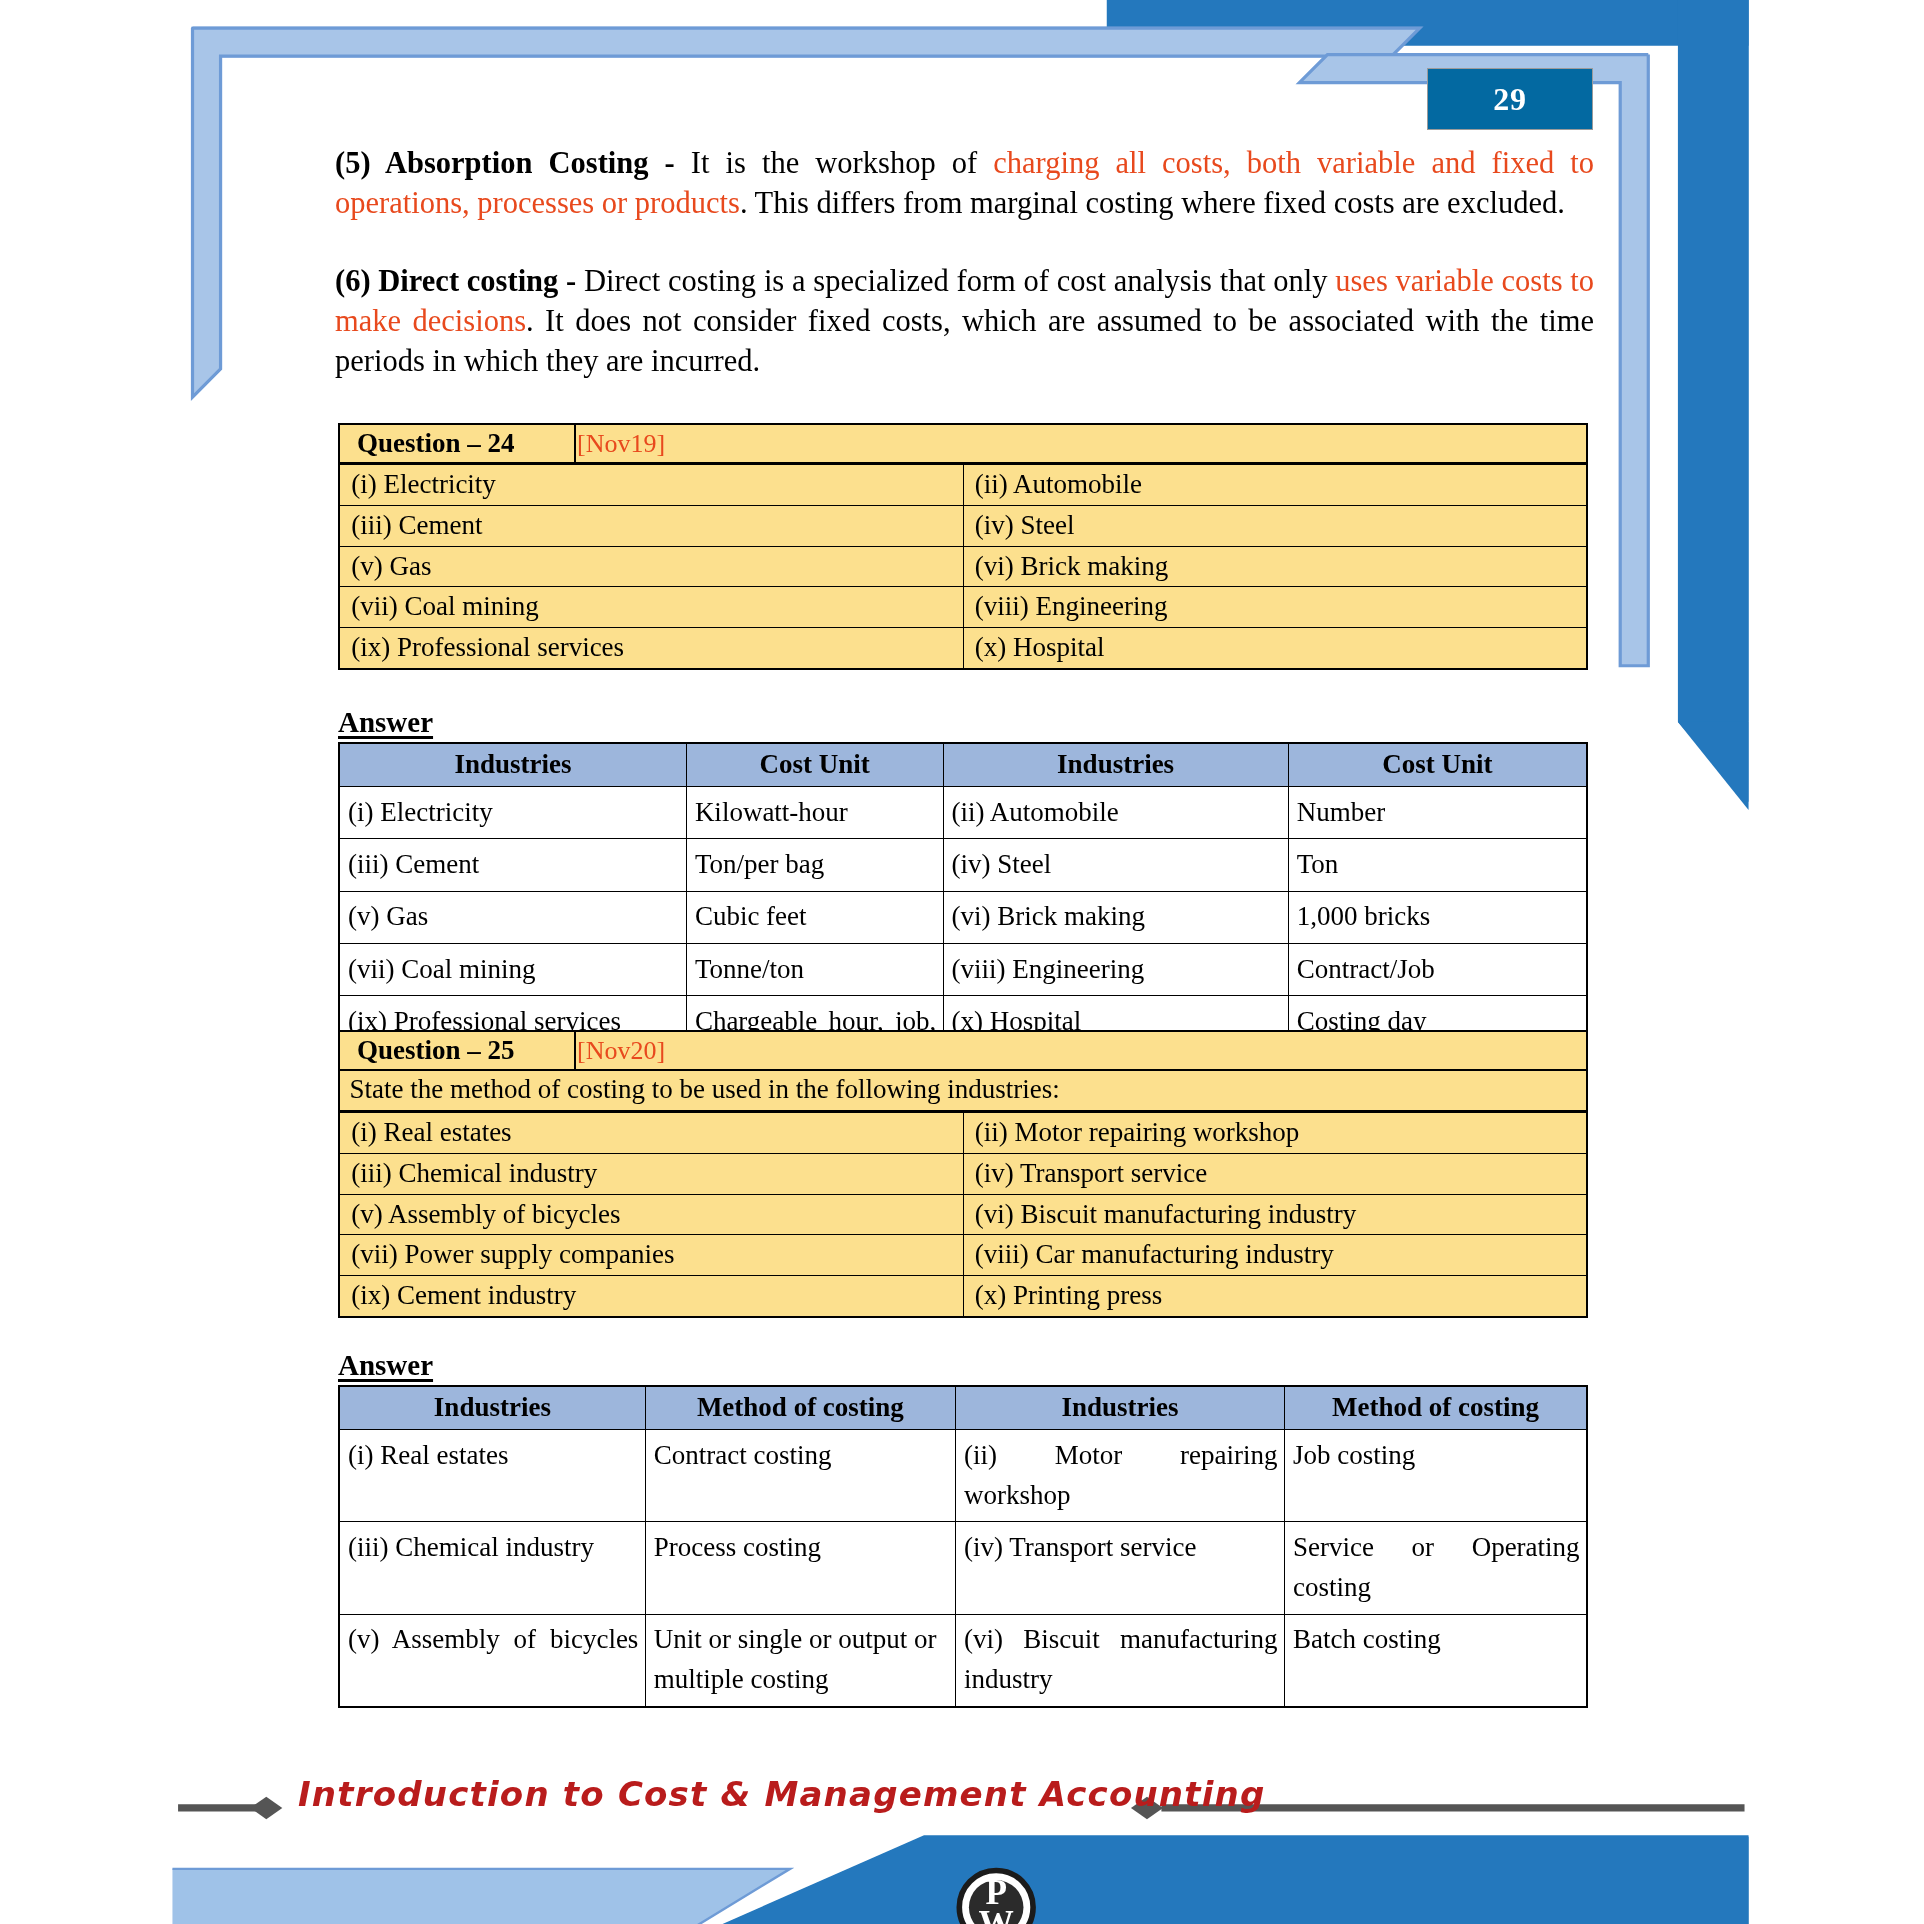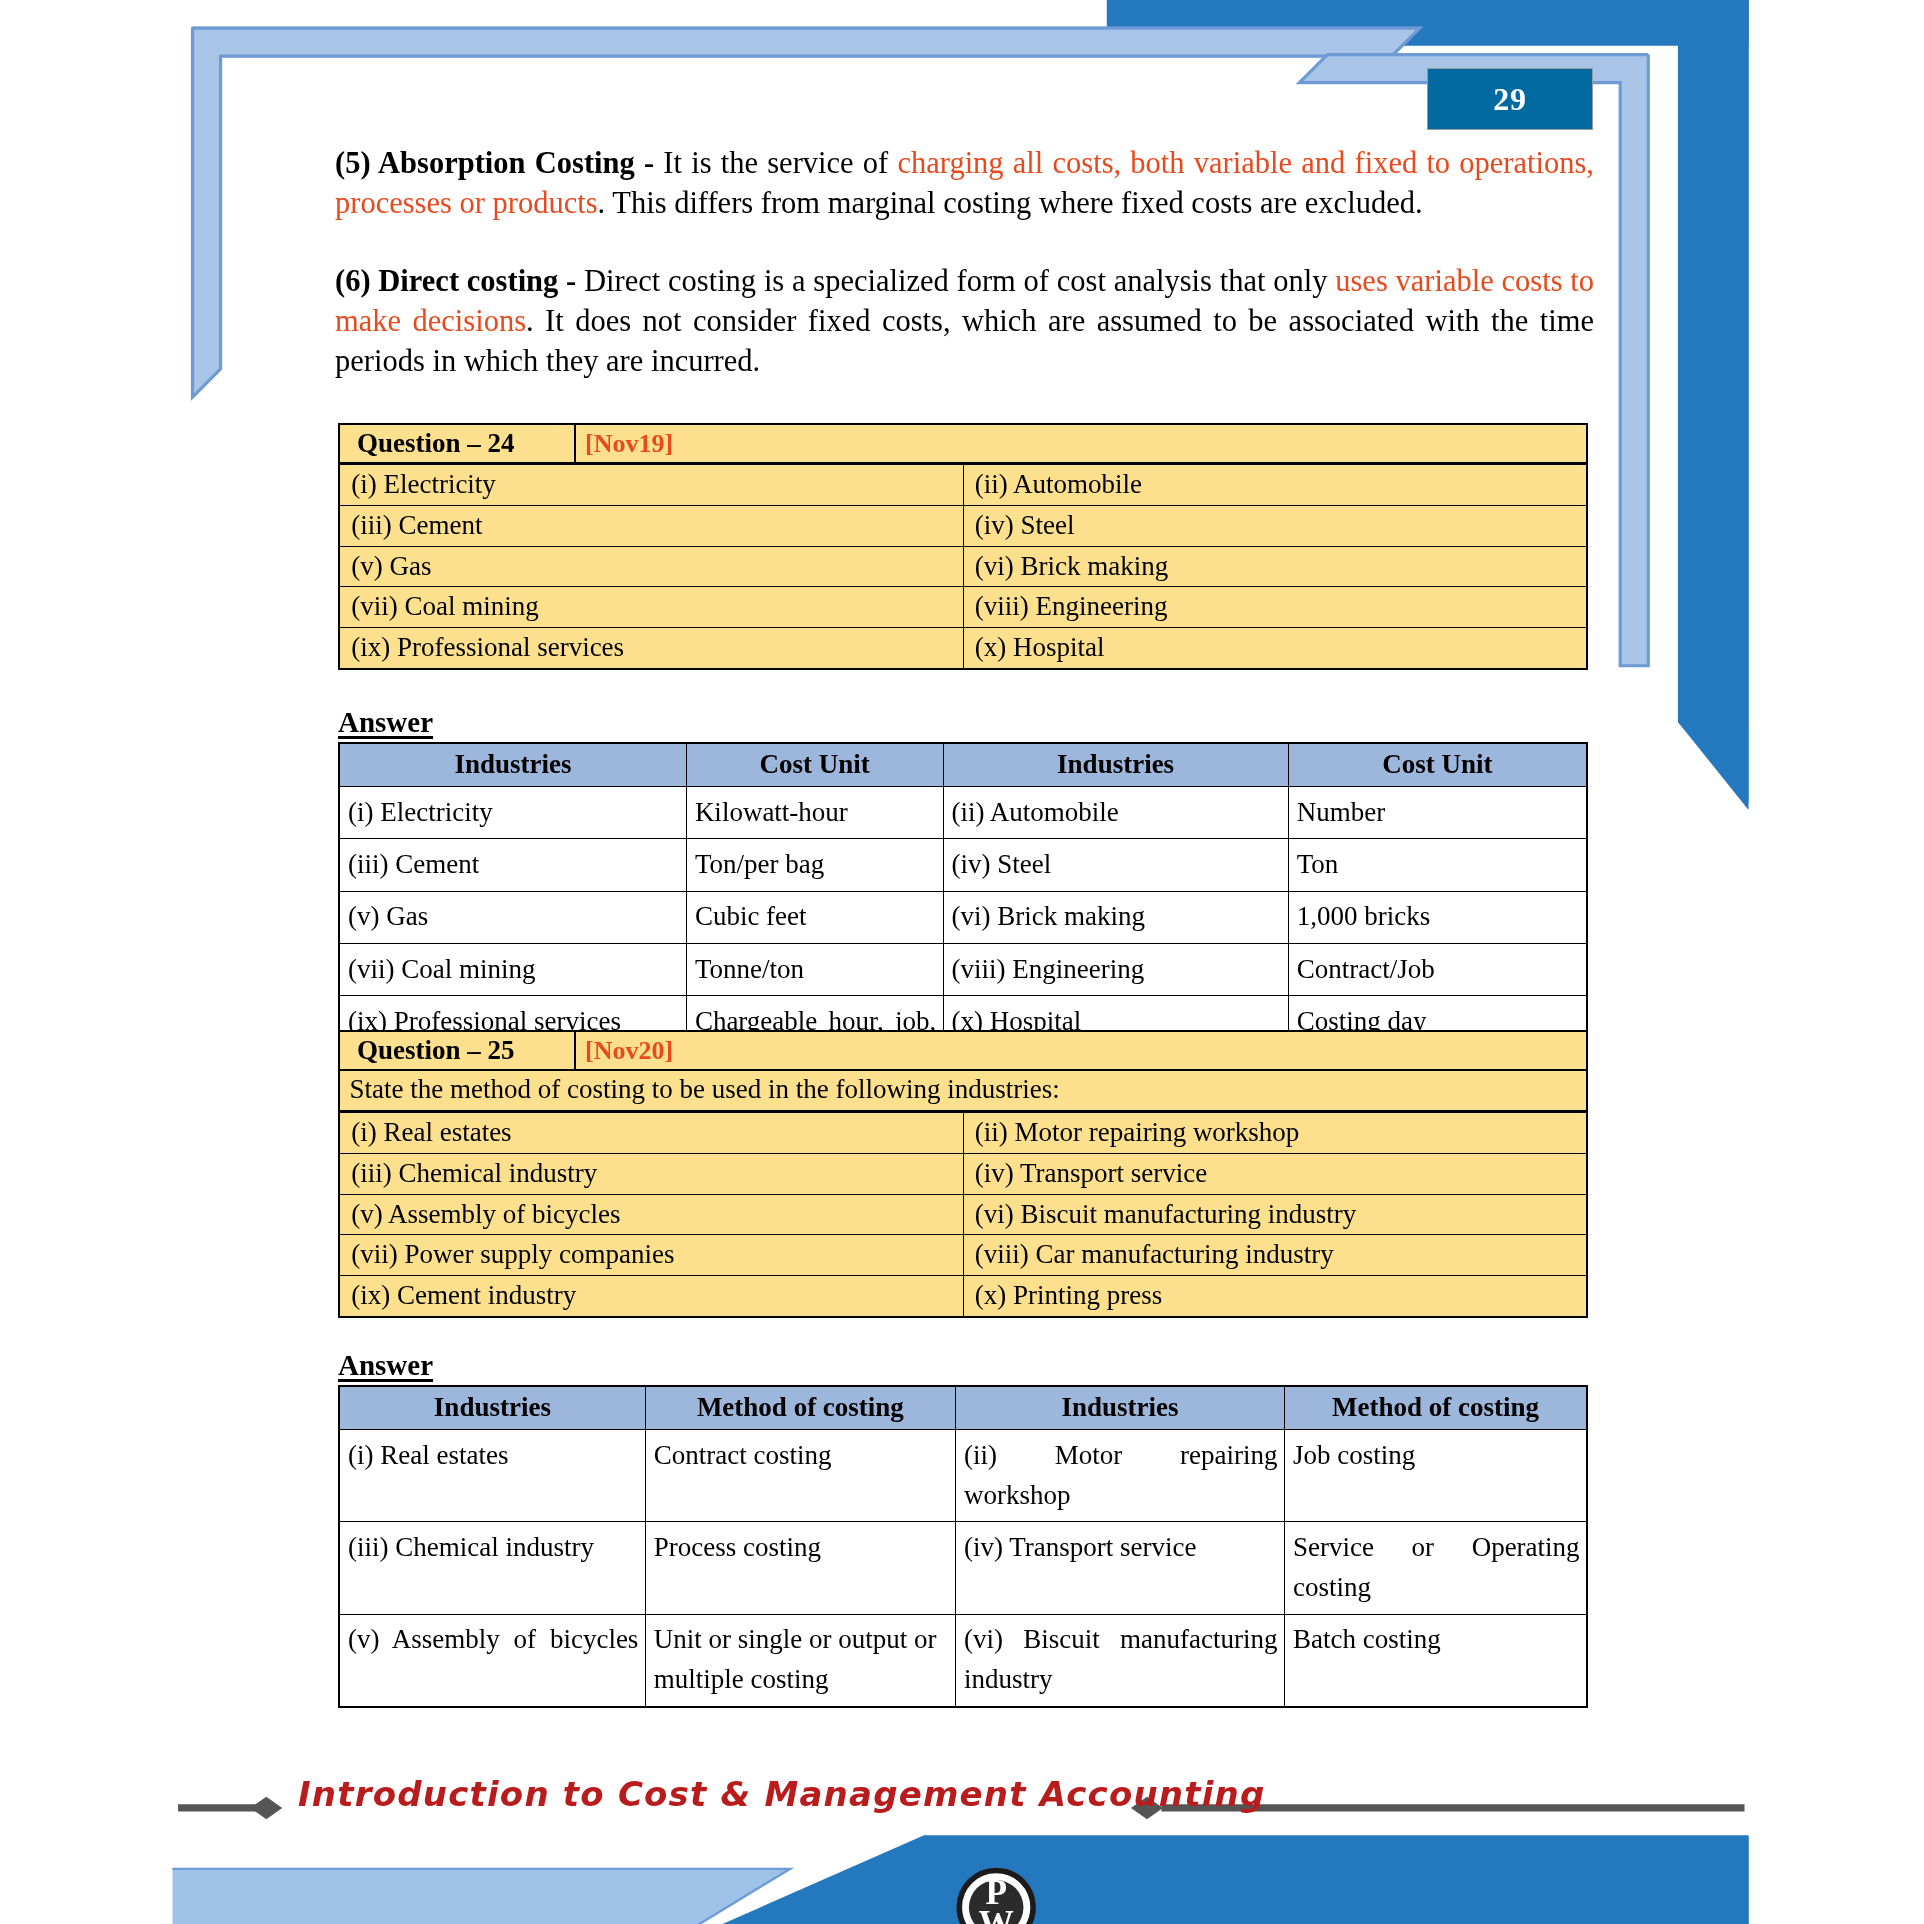--- a/index.html
+++ b/index.html
@@ -42,21 +42,21 @@
   .qbox .qhead{
     display:flex;align-items:center;
     border-bottom:2.4px solid #000;
     height:37px;
   }
   .qbox .qnum{
     width:217px;font-weight:bold;font-size:27px;padding-left:17px;
     border-right:2.4px solid #000;height:100%;display:flex;align-items:center;
   }
   .qbox .qsess{
-    font-weight:bold;font-size:26px;color:#E8491D;padding-left:9px;
+    font-weight:normal;font-size:26px;color:#E8491D;padding-left:1px;
   }
   .qbox .qprompt{
     font-size:27px;padding:3.2px 9.6px 4.8px 9.6px;
     border-bottom:2.4px solid #000;
   }
   .qbox table{width:100%;}
   .qbox td{
     border:1.6px solid #000;
     font-size:27px;
     padding:4px 0 4.8px 11.2px;
@@ -140,21 +140,21 @@
   </g>
 </svg>
 
 <div class="page-badge">
   <span>29</span>
 </div>
 
 <div class="content">
 
   <div class="para" style="left:335px;top:143px;width:1259px;">
-    <b>(5) Absorption Costing - </b><span>It is the service of </span><span class="hl">charging all costs, both variable and fixed to operations, processes or products</span><span>. This differs from marginal costing where fixed costs are excluded.</span>
+    <b>(5) Absorption Costing - </b><span>It is the workshop of </span><span class="hl">charging all costs, both variable and fixed to operations, processes or products</span><span>. This differs from marginal costing where fixed costs are excluded.</span>
   </div>
 
   <div class="para" style="left:335px;top:261px;width:1259px;">
     <b>(6) Direct costing - </b><span>Direct costing is a specialized form of cost analysis that only </span><span class="hl">uses variable costs to make decisions</span><span>. It does not consider fixed costs, which are assumed to be associated with the time periods in which they are incurred.</span>
   </div>
 
   <div class="qbox" style="left:338px;top:423px;width:1246px;">
     <div class="qhead">
       <div class="qnum">Question – 24</div>
       <div class="qsess">[Nov19]</div>

